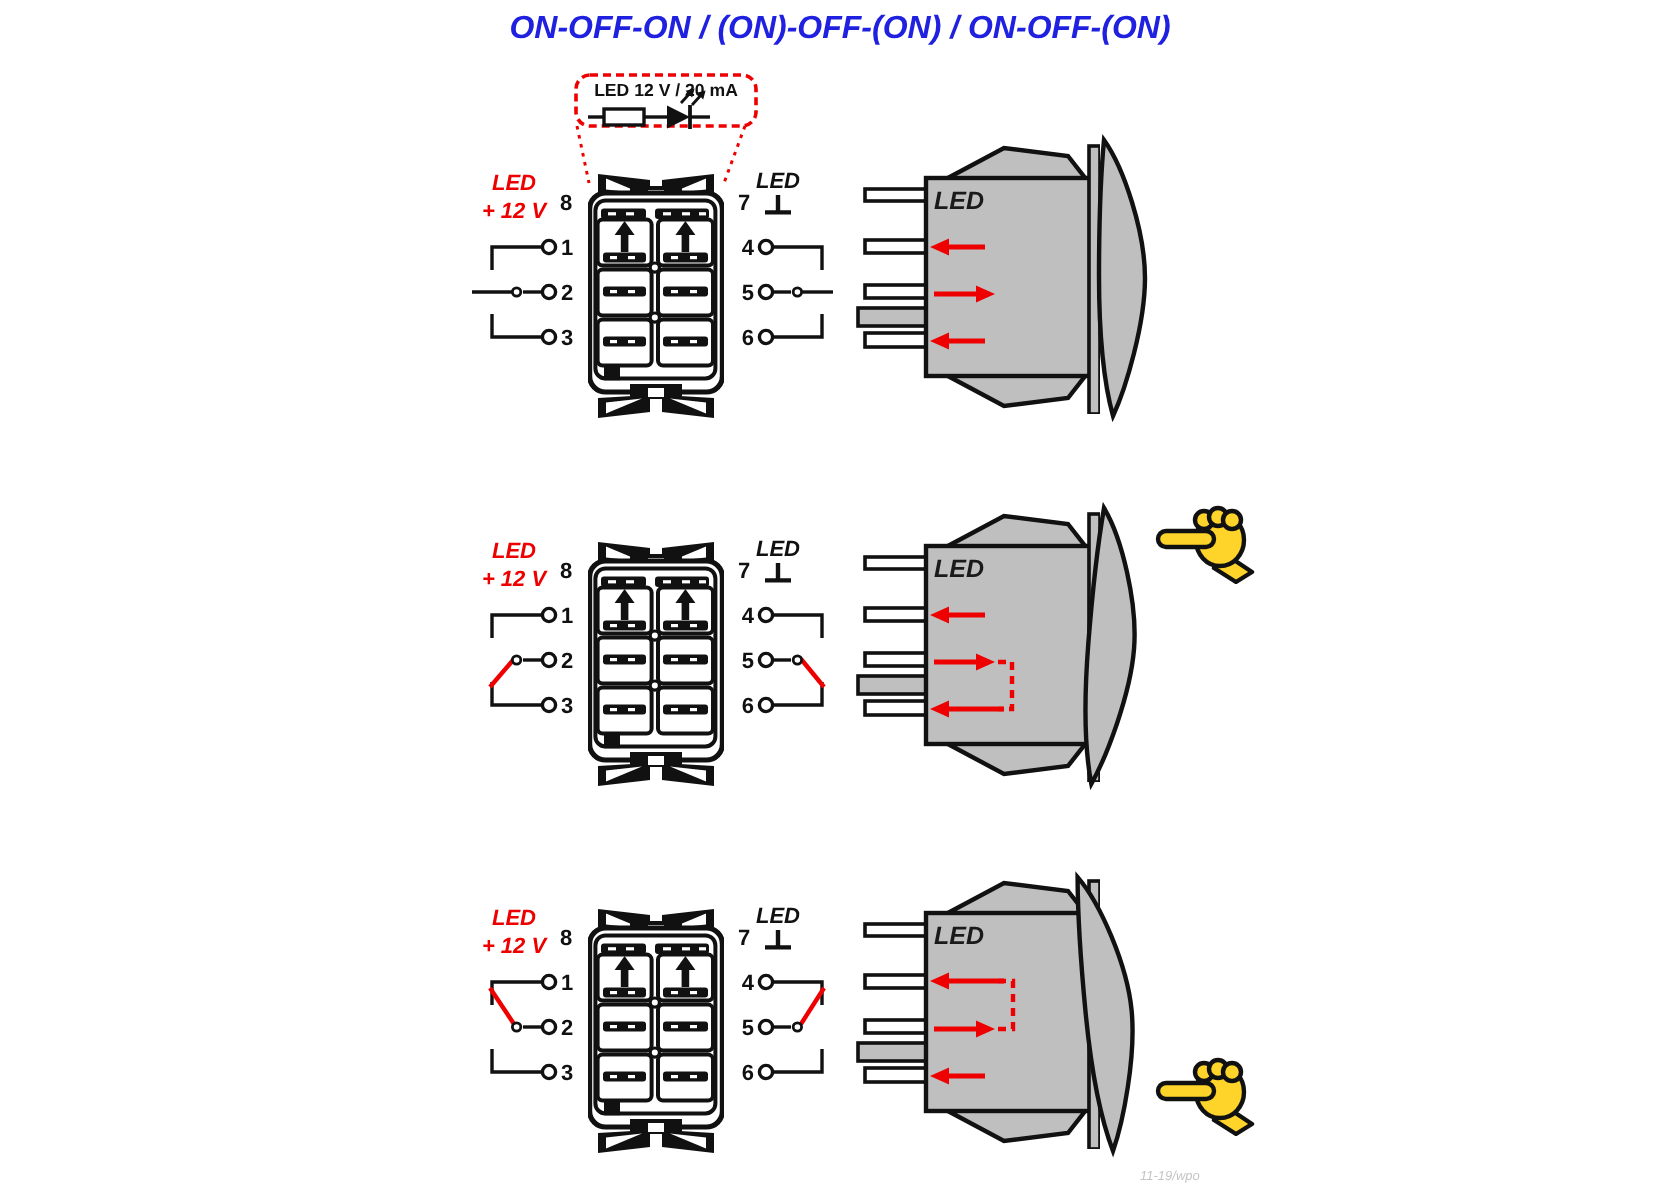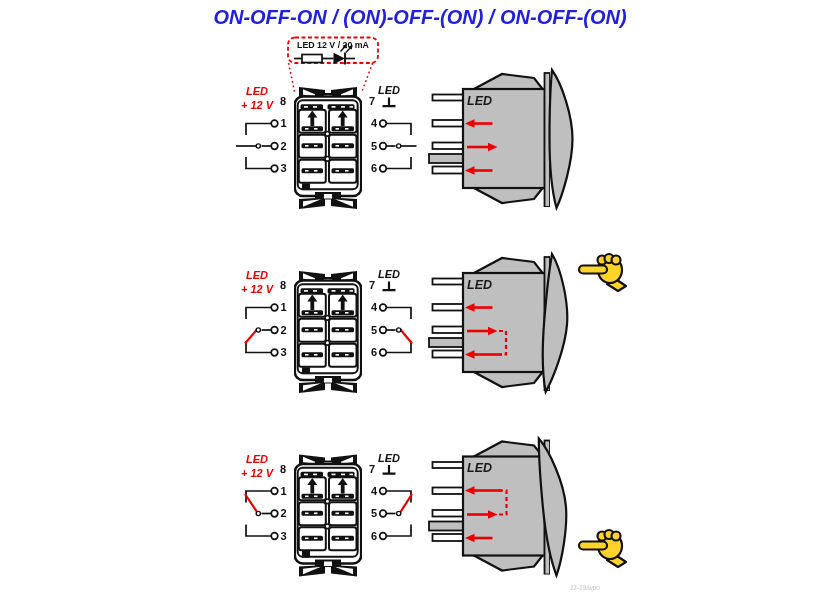--- a/index.html
+++ b/index.html
@@ -1,19 +1,19 @@
 <!DOCTYPE html>
 <html><head>
 <meta charset="utf-8">
 <style>
   html,body{margin:0;padding:0;background:#fff;}
   .page{position:relative;width:840px;height:600px;background:#ffffff;overflow:hidden;
         font-family:"Liberation Sans",sans-serif;}
   .title{position:absolute;top:6px;left:0;width:100%;text-align:center;
-         font-style:italic;font-weight:bold;font-size:20px;color:#2020e0;
+         font-style:italic;font-weight:bold;font-size:16px;color:#2020e0;
          letter-spacing:0px;}
   svg{position:absolute;top:0;left:0;}
   svg text{font-family:"Liberation Sans",sans-serif;}
   .pin{font-size:11px;font-weight:bold;fill:#111111;}
   .redlbl{font-size:11px;font-weight:bold;font-style:italic;fill:#ee0000;}
   .blklbl{font-size:11px;font-weight:bold;font-style:italic;fill:#111111;}
   .sidelbl{font-size:12.5px;font-weight:bold;font-style:italic;fill:#1a1a1a;}
   .boxlbl{font-size:8.8px;font-weight:bold;fill:#111111;}
   .wm{font-size:6.5px;font-style:italic;fill:#c5c5c5;}
   .wire{stroke:#111111;stroke-width:1.7;fill:none;}

